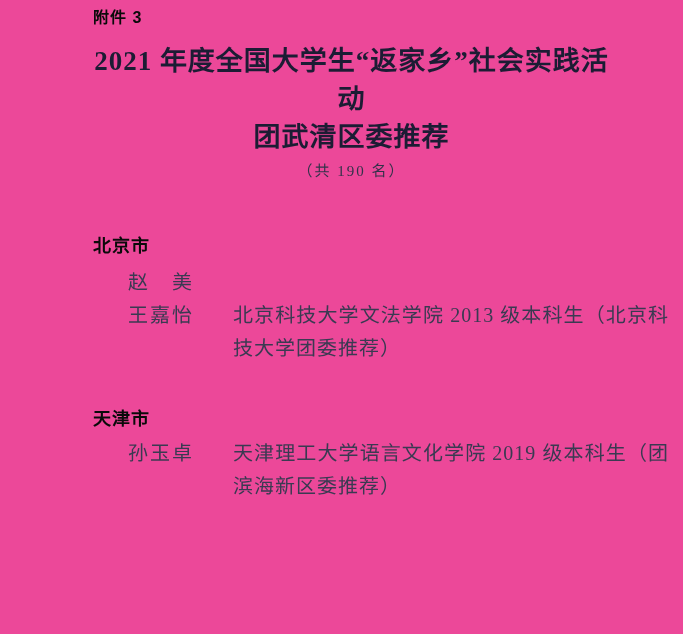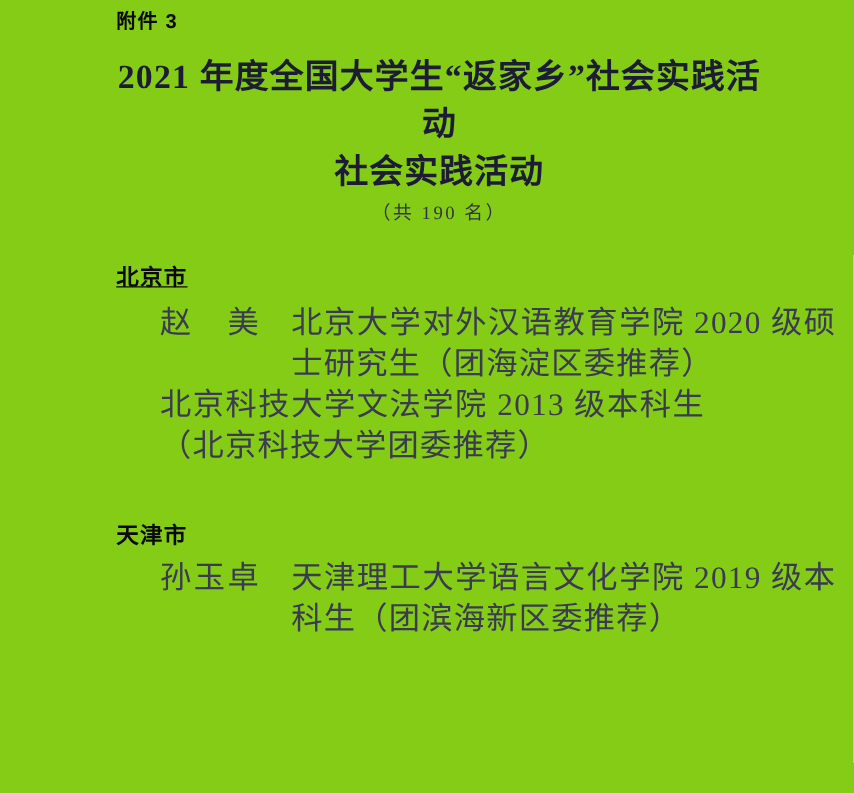--- a/index.html
+++ b/index.html
@@ -1,21 +1,21 @@
 <!DOCTYPE html>
 <html lang="zh-CN"><head>
 <meta charset="utf-8">
 <style>
   html, body { margin: 0; padding: 0; background: #ffffff; }
   .page {
     position: relative;
     width: 683px;
     height: 634px;
     overflow: hidden;
-    background: #84cc16;
+    background: #ec4899;
     box-sizing: border-box;
     padding-top: 8px;
     font-family: "Liberation Serif", "DejaVu Serif", serif;
   }
   .attach-label {
     margin-left: 93px;
     font-family: "Liberation Sans", "DejaVu Sans", sans-serif;
     font-weight: bold;
     font-size: 16px;
     line-height: 20px;
@@ -44,27 +44,27 @@
   }
   .city-heading {
     margin-left: 93px;
     font-family: "Liberation Sans", "DejaVu Sans", sans-serif;
     font-weight: bold;
     font-size: 18px;
     line-height: 24px;
     letter-spacing: 1px;
     color: #0a0a0a;
   }
-  .section-1 .city-heading { margin-top: 28px; text-decoration: underline; }
+  .section-1 .city-heading { margin-top: 52px; }
   .section-2 .city-heading { margin-top: 42px; }
   .entries {
     margin-left: 128px;
     width: 541px;
     color: #3a3a52;
-    font-size: 25px;
+    font-size: 20px;
     line-height: 33px;
   }
   .section-1 .entries { margin-top: 8px; }
   .section-2 .entries { margin-top: 6px; }
   .entry { display: flex; align-items: flex-start; }
   .entry-name {
     flex: 0 0 105px;
     width: 105px;
     letter-spacing: 2px;
     white-space: nowrap;
@@ -77,32 +77,32 @@
 </style>
 </head>
 <body>
 
 <div class="page">
 
   <div class="attach-label">附件 3</div>
 
   <div class="title-block">
     <div class="title-line">2021 年度全国大学生“返家乡”社会实践活动</div>
-    <div class="title-line">社会实践活动</div>
+    <div class="title-line">团武清区委推荐</div>
     <div class="count-note">（共 190 名）</div>
   </div>
 
   <div class="section section-1">
     <div class="city-heading">北京市</div>
     <div class="entries">
       <div class="entry">
         <div class="entry-name">赵　美</div>
-        <div class="entry-desc">北京大学对外汉语教育学院 2020 级硕士研究生（团海淀区委推荐）</div>
       </div>
       <div class="entry">
+        <div class="entry-name">王嘉怡</div>
         <div class="entry-desc">北京科技大学文法学院 2013 级本科生（北京科技大学团委推荐）</div>
       </div>
     </div>
   </div>
 
   <div class="section section-2">
     <div class="city-heading">天津市</div>
     <div class="entries">
       <div class="entry">
         <div class="entry-name">孙玉卓</div>

